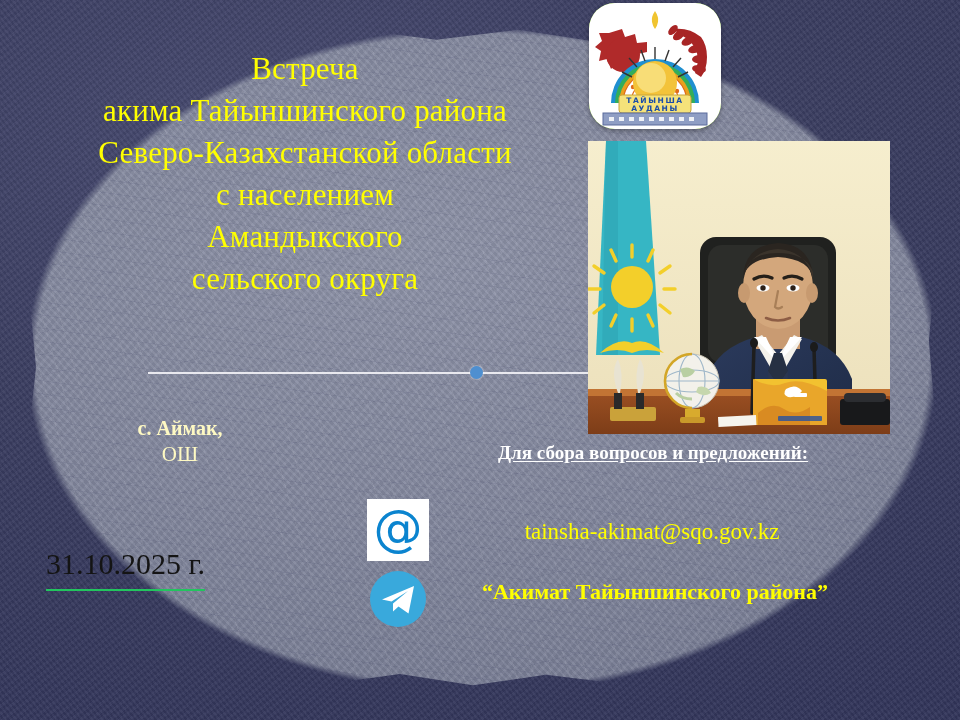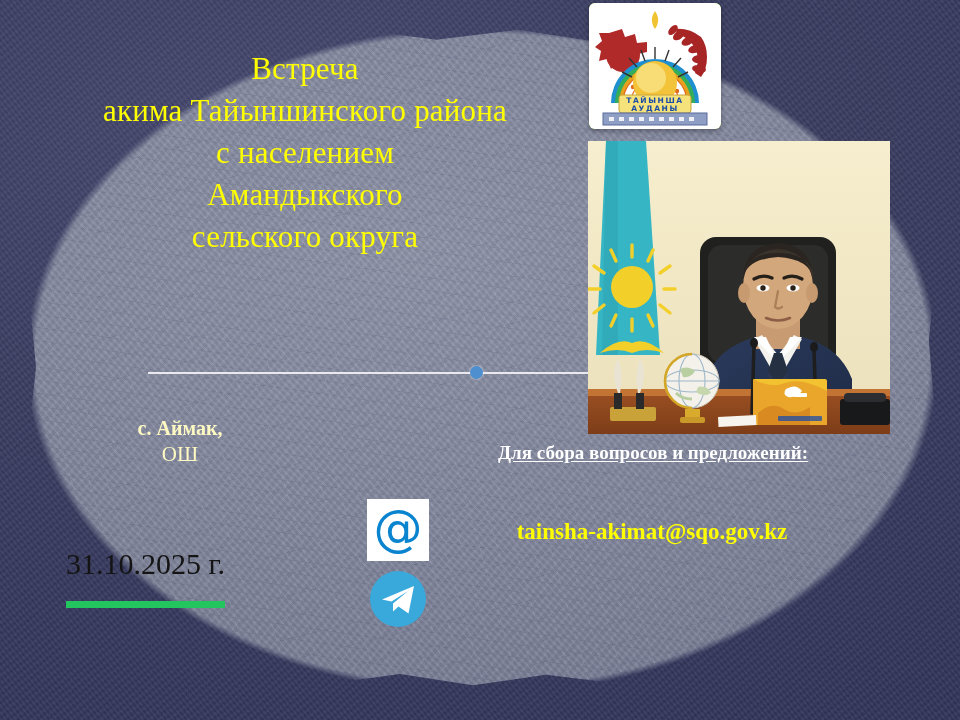--- a/index.html
+++ b/index.html
@@ -85,31 +85,30 @@
   .village .l1{font-size:20px;font-weight:bold;line-height:25px;}
   .village .l2{font-size:21px;line-height:26px;font-family:Liberation Serif, serif;}
 
   .datetime{
     position:absolute;left:40px;top:540px;width:270px;
     color:#141414;font-family:"Liberation Serif", serif;
     font-size:30px;line-height:48px;
   }
   .datetime span{
     display:inline-block;
-    border-bottom:7px solid #22c55e;
-    padding-bottom:13px;
-    margin-left:20px;
+    border-bottom:2px solid #22c55e;
+    padding-bottom:1px;
   }
   .dt-row{text-align:left;padding-left:6px;}
   .dt-row.r2{padding-left:14px;}
 
   
   .emblem{
     position:absolute;left:589px;top:3px;width:132px;height:126px;
-    border-radius:6px;background:#84cc16;
+    border-radius:26px;background:#84cc16;
     box-shadow:0 2px 5px rgba(0,0,0,.35);
     overflow:hidden;
   }
   .emblem svg{display:block;width:100%;height:100%;}
 
   
   .photo{
     position:absolute;left:588px;top:141px;width:302px;height:293px;
     overflow:hidden;background:#f2e9c8;
   }
@@ -129,21 +128,21 @@
   }
   .at-icon svg{display:block;width:100%;height:100%;}
 
   .tg-icon{
     position:absolute;left:369px;top:570px;width:58px;height:58px;
   }
   .tg-icon svg{display:block;width:100%;height:100%;}
 
   .email{
     position:absolute;left:452px;top:518px;width:400px;
-    text-align:center;color:#ffff00;font-weight:bold;
+    text-align:center;color:#ffff00;font-weight:normal;
     font-size:23px;line-height:28px;
   }
   .channel{
     position:absolute;left:440px;top:578px;width:430px;
     text-align:center;color:#ffff00;font-weight:bold;
     font-size:22px;line-height:28px;
   }
 </style>
 </head>
 <body>
@@ -151,20 +150,21 @@
 <div id="slide">
 
   <div class="frame-bg"></div>
   <div class="paper">
     <div class="paper-fib"></div>
   </div>
 
   <div class="title-block">
     <div>Встреча</div>
     <div>акима Тайыншинского района</div>
+    <div>Северо-Казахстанской области</div>
     <div>с населением</div>
     <div>Амандыкского</div>
     <div>сельского округа</div>
   </div>
 
   <div class="divider">
     <div class="bar"></div>
     <div class="dot"></div>
   </div>
 
@@ -379,14 +379,15 @@
 
   <div class="email">tainsha-akimat@sqo.gov.kz</div>
 
   <div class="tg-icon">
     <svg viewBox="0 0 58 58" xmlns="http://www.w3.org/2000/svg">
       <circle cx="29" cy="29" r="28" fill="#39a9dc"></circle>
       <path d="M13 29.5 L45 16 L39.5 43.5 L29.5 36.5 L24 41.5 L24 33.5 L39 21 L22.5 31.5 Z" fill="#ffffff"></path>
     </svg>
   </div>
 
+  <div class="channel">“Акимат Тайыншинского района”</div>
 
 </div>
 
 </body></html>

